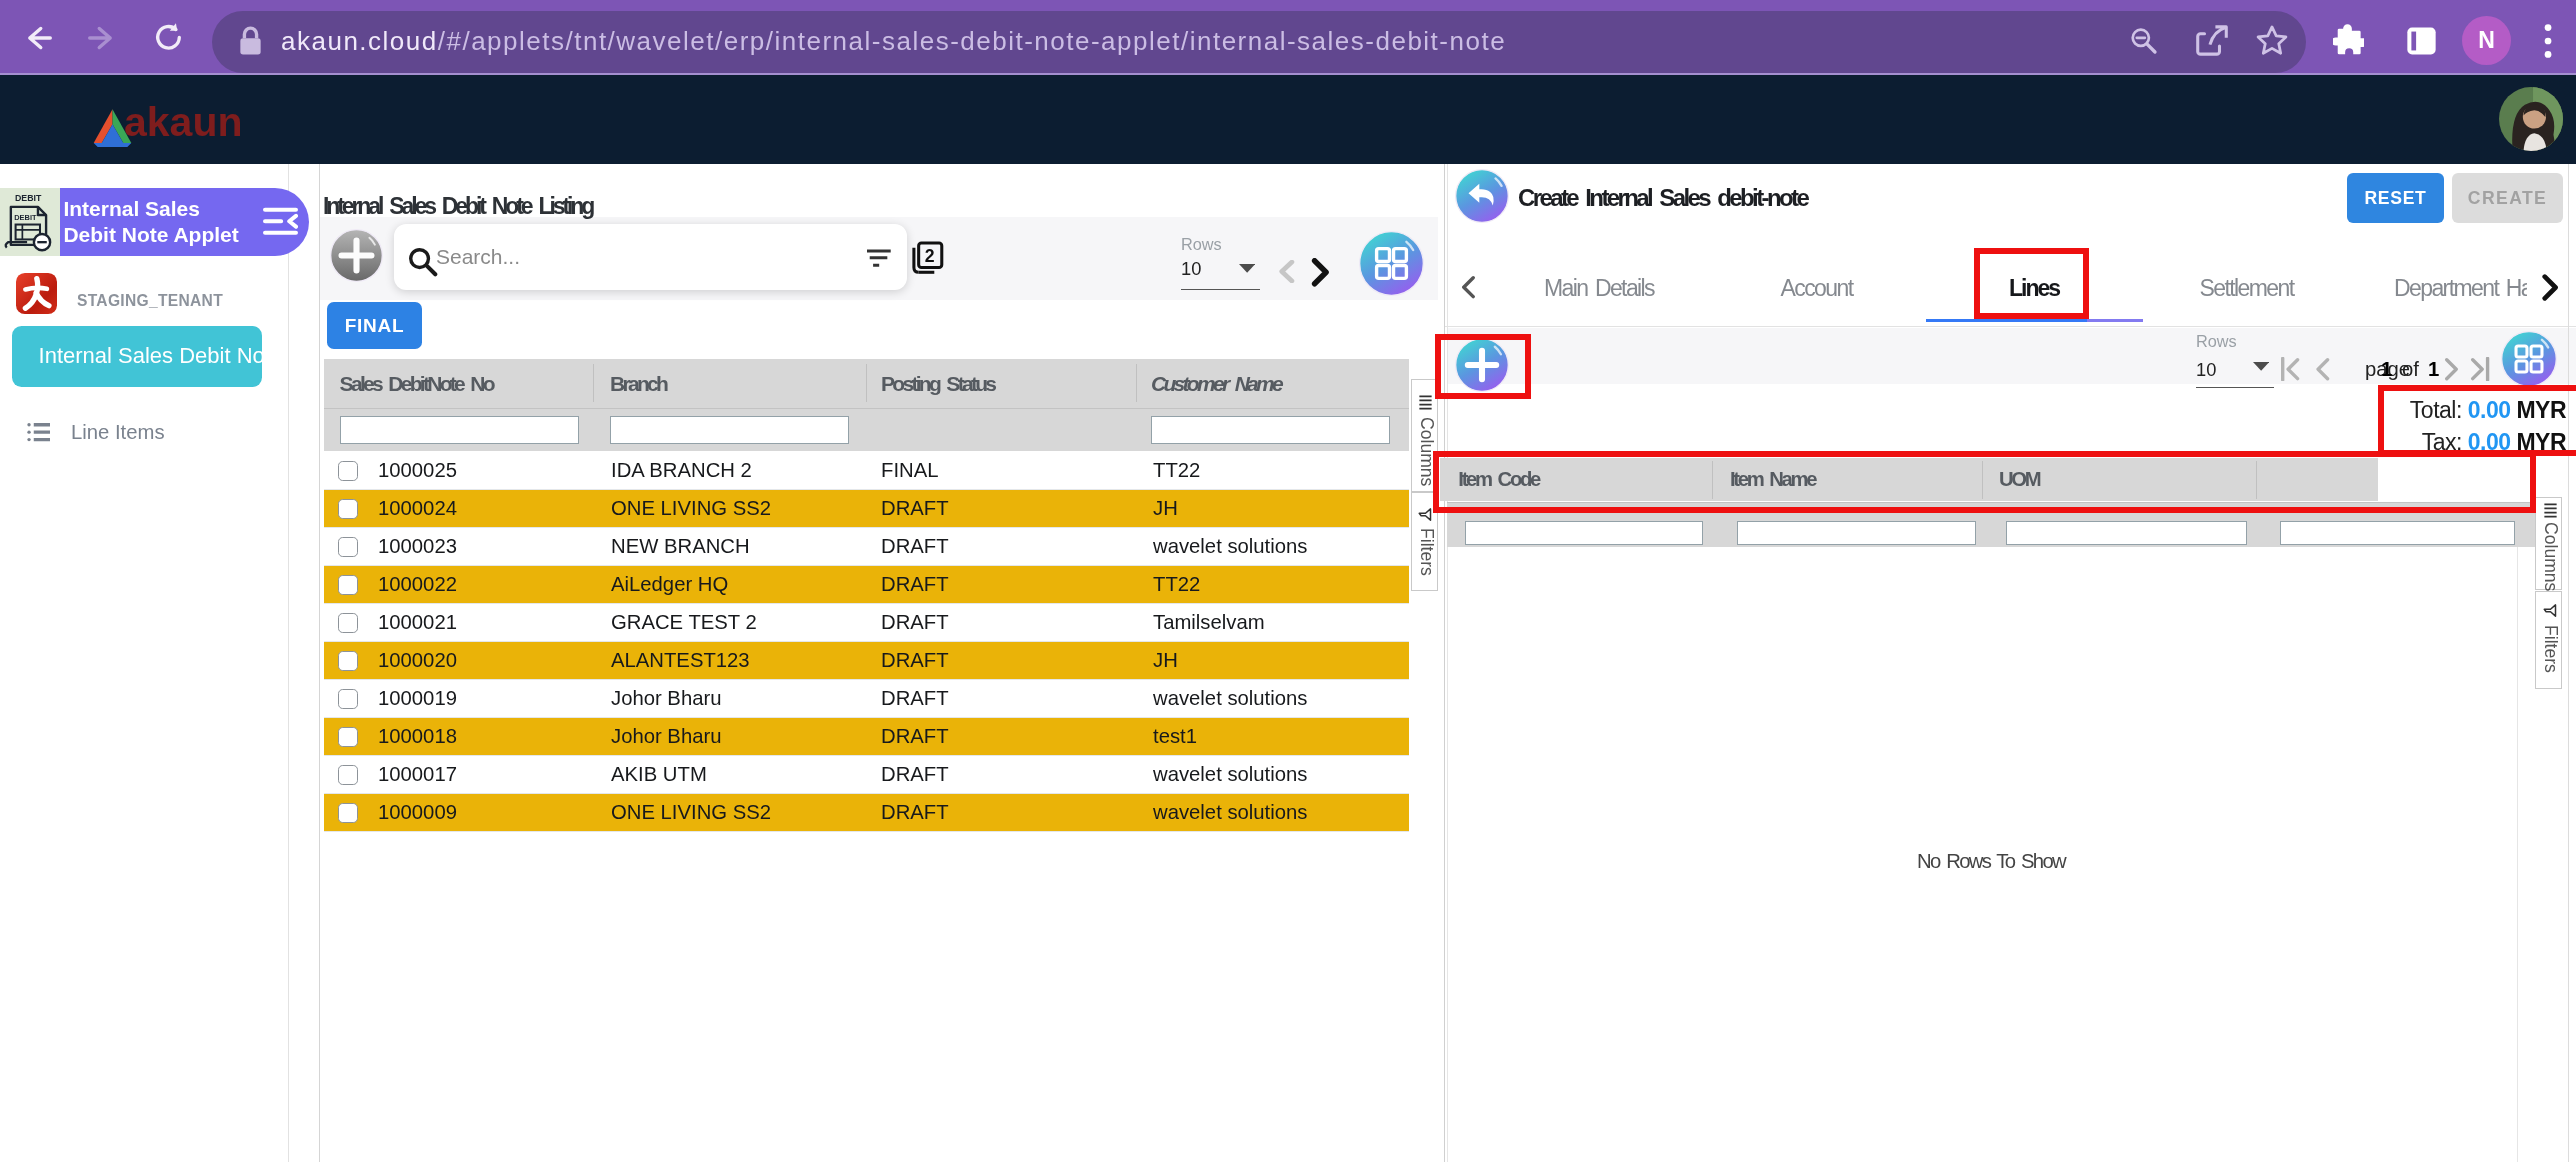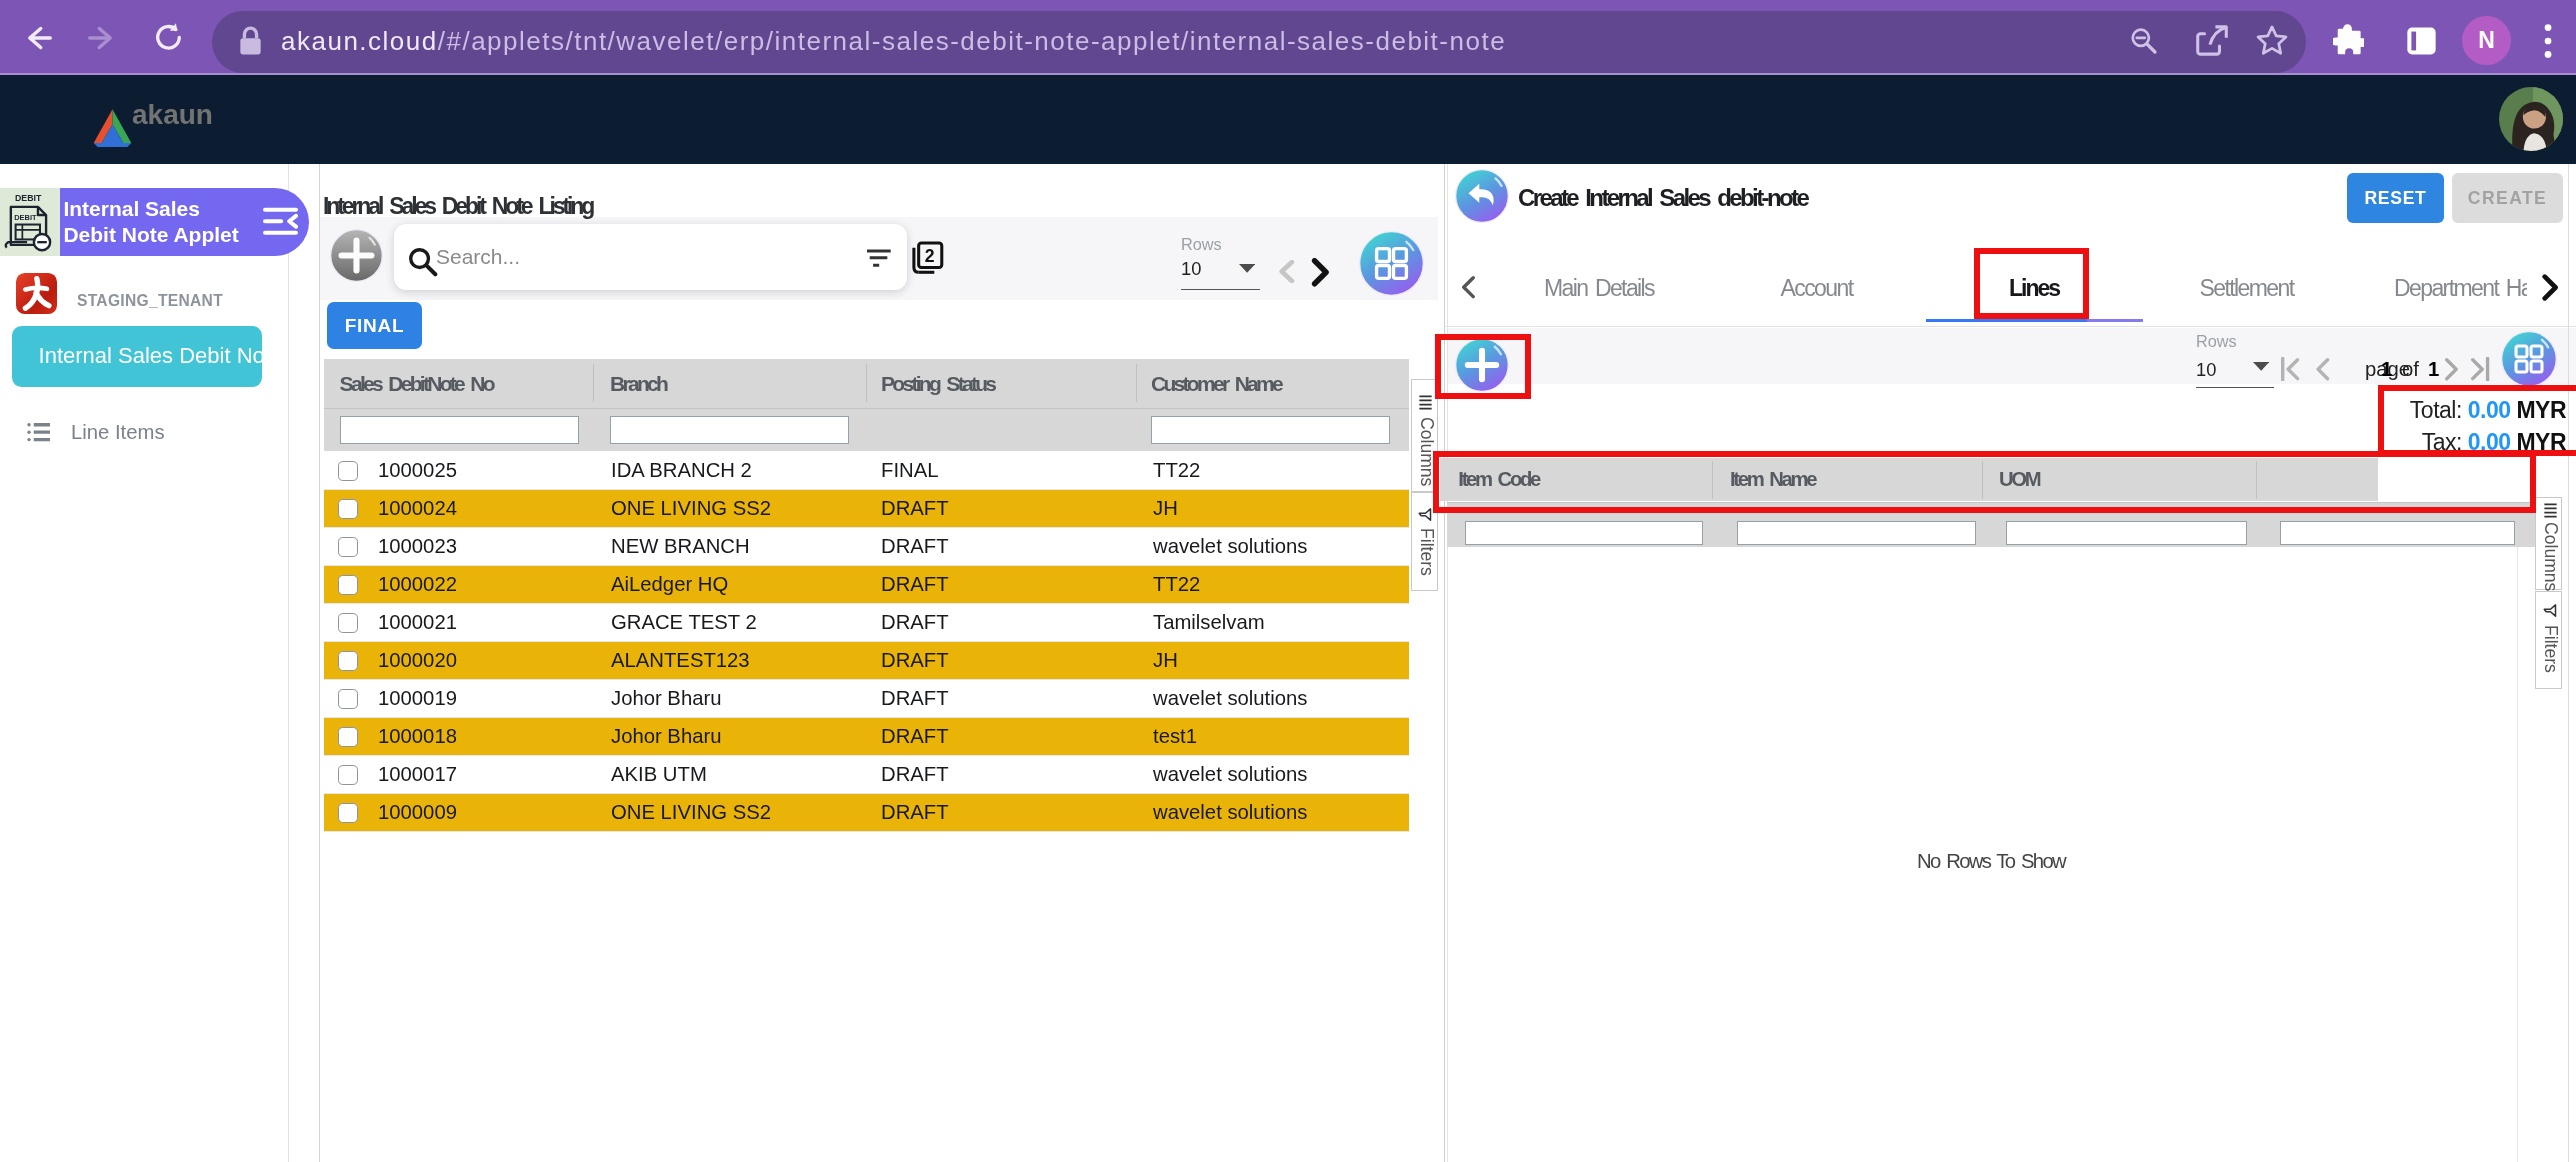--- a/index.html
+++ b/index.html
@@ -9,21 +9,21 @@
   svg { display:block; }
   
   #chrome { left:0; top:0; width:2576px; height:75px; background:#7d55b5; }
   #chromeline { left:0; top:73px; width:2576px; height:2px; background:#a58fd0; }
   #urlpill { left:212px; top:11px; width:2094px; height:62px; border-radius:31px; background:#61478f; }
   #urltext { left:281px; top:0px; height:83px; line-height:83px; font-size:26px; color:#cbbde4; letter-spacing:1.5px; } #urltext b { font-weight:normal; color:#f0e9fa; }
   #avatarN { left:2462px; top:16.3px; width:49px; height:49px; border-radius:50%; background:#b45cc6; color:#fff;
      font-size:23px; text-align:center; line-height:49px; font-weight:bold; }
   
   #appbar { left:0; top:75px; width:2576px; height:89px; background:#0c1d31; }
-  #logotext { left:132px; top:99px; font-size:28px; font-weight:bold; color:#737373; letter-spacing:0px; }
+  #logotext { left:124px; top:99px; font-size:41px; font-weight:bold; color:#7f1d1d; letter-spacing:0px; }
   
   #sidebar { left:0; top:164px; width:289px; height:998px; background:#fff; border-right:1.4px solid #e2e2e2; }
   #applet-tile { left:0; top:188px; width:60px; height:68px; background:#dfe9d7; }
   #applet-banner { left:60px; top:188px; width:249px; height:68px; background:#7568f0; border-radius:0 35px 35px 0; }
   #applet-banner .t { position:absolute; left:3.4px; top:7.5px; color:#fff; font-size:21px; font-weight:600; line-height:26.4px; white-space:nowrap; }
   #tenant-icon { left:16.3px; top:273px; width:41px; height:41px; border-radius:8.8px; background:linear-gradient(135deg,#e8402a,#bb1c0e 65%,#d22d18); }
   #tenant-name { left:77px; top:292px; font-size:15.6px; font-weight:bold; color:#8d939c; letter-spacing:0.3px; }
   #teal-btn { left:12.2px; top:326px; width:250px; height:61px; border-radius:9.5px; background:#41c4d6; overflow:hidden; }
   #teal-btn .t { position:absolute; left:26.4px; top:0; line-height:60px; font-size:22px; color:#fff; white-space:nowrap; }
   #line-items-txt { left:71px; top:421px; font-size:20.3px; color:#7a828e; }
@@ -110,21 +110,21 @@
 <div class="a" id="searchbox"></div>
 <div class="a" id="search-ph">Search...</div>
 <div class="a" id="rows-label1">Rows</div>
 <div class="a" id="rows-val1">10</div>
 <div class="a" id="rows-line1"></div>
 <div class="a" id="final-btn">FINAL</div>
 <div class="a" id="l-head">
   <div class="hlabel" style="left:15.6px;">Sales DebitNote No</div>
   <div class="hlabel" style="left:286px;">Branch</div>
   <div class="hlabel" style="left:557px;">Posting Status</div>
-  <div class="hlabel" style="left:827px;">Customer Name</div>
+  <div class="hlabel" style="left:827px;font-style:italic;">Customer Name</div>
   <div class="hsep" style="left:269px;"></div>
   <div class="hsep" style="left:542px;"></div>
   <div class="hsep" style="left:812px;"></div>
 </div>
 <div class="a" id="l-filter">
   <div class="fin" style="left:15.6px;width:239px;"></div>
   <div class="fin" style="left:286px;width:239px;"></div>
   <div class="fin" style="left:827px;width:239px;"></div>
 </div>
 <div class="a" id="l-rows">

